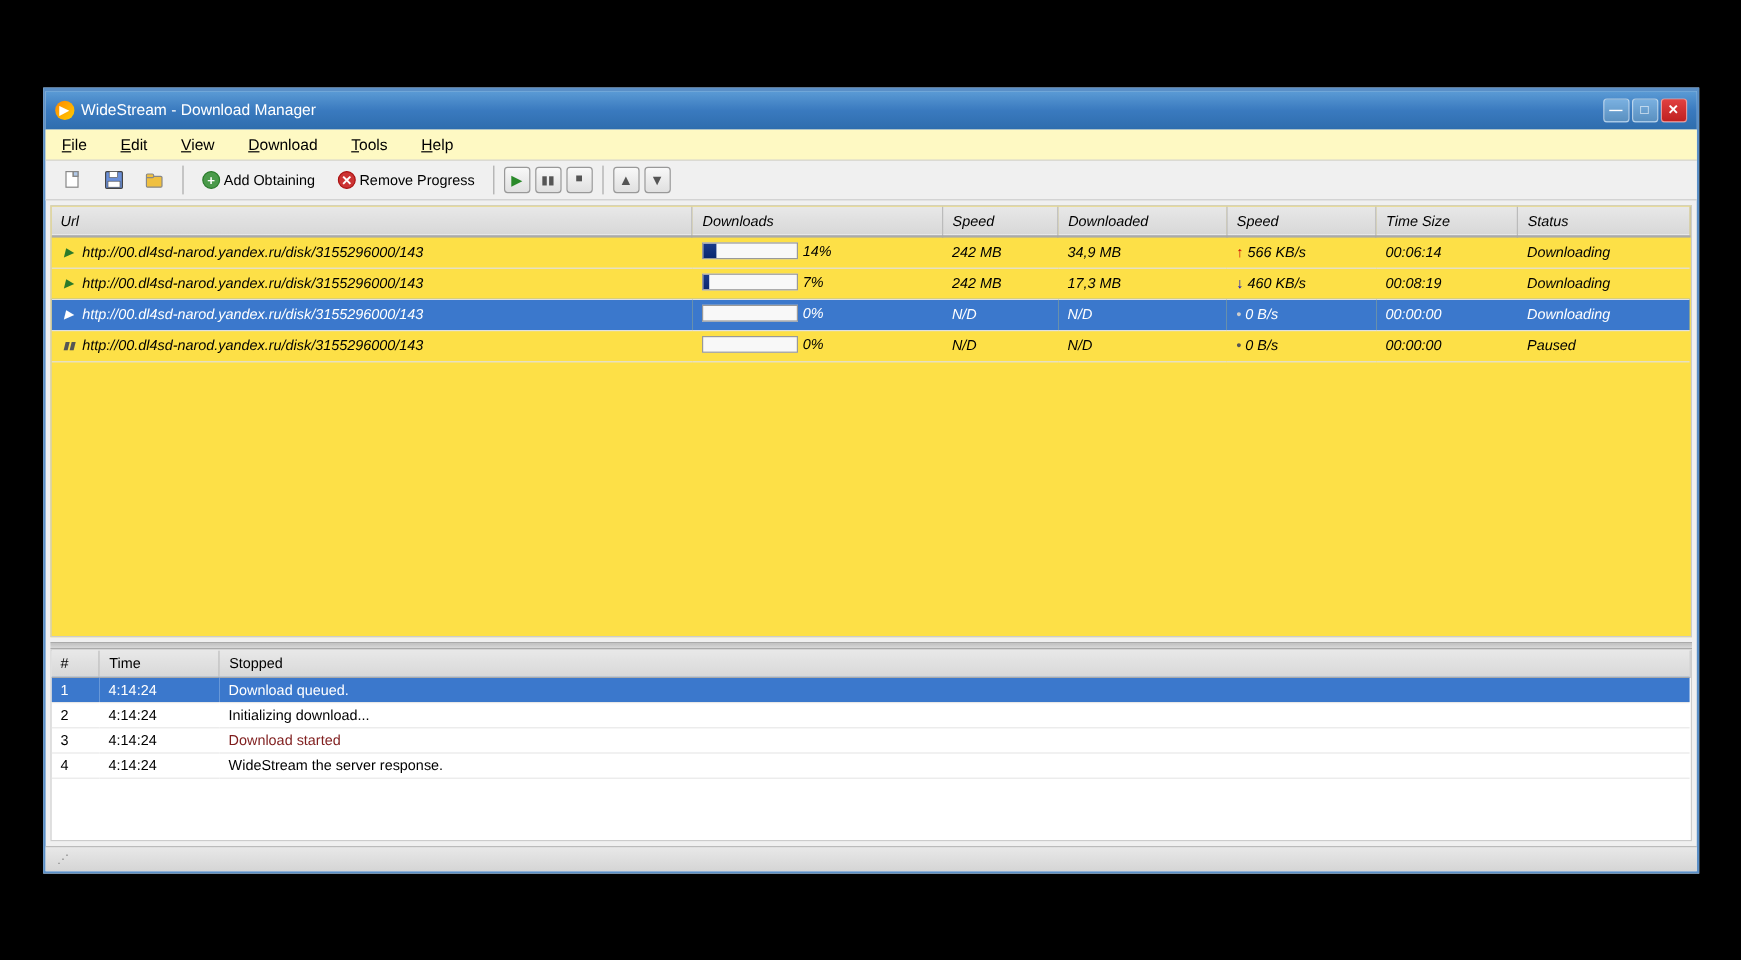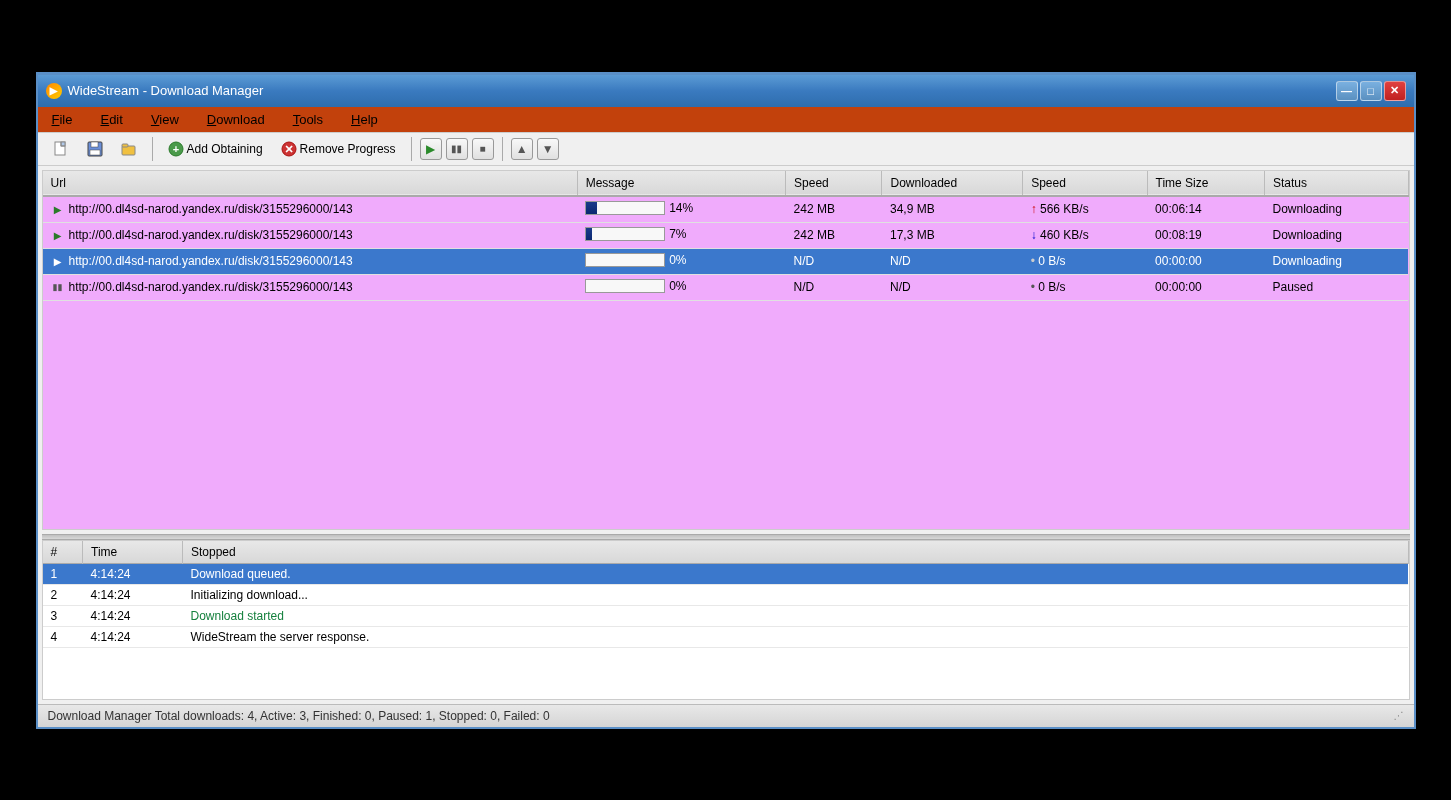--- a/index.html
+++ b/index.html
@@ -62,21 +62,21 @@
       cursor: pointer;
       font-size: 11px;
       font-weight: bold;
       color: white;
     }
     .title-btn.minimize { background: linear-gradient(to bottom, #7ab0e0, #5a90c0); }
     .title-btn.maximize { background: linear-gradient(to bottom, #7ab0e0, #5a90c0); }
     .title-btn.close { background: linear-gradient(to bottom, #e04040, #c02020); }
 
     .menu-bar {
-      background: #c2410c;
+      background: #fef9c3;
       padding: 3px 8px;
       border-bottom: 1px solid #ccc;
       display: flex;
       gap: 16px;
     }
     .menu-item {
       padding: 2px 6px;
       cursor: pointer;
       font-size: 13px;
       color: #000;
@@ -123,23 +123,24 @@
       border-radius: 3px;
       background: linear-gradient(to bottom, #f8f8f8, #e0e0e0);
       display: flex;
       align-items: center;
       justify-content: center;
       cursor: pointer;
       font-size: 12px;
     }
 
     .main-content {
-      background: #f0abfc;
+      background: #fde047;
       border: 1px solid #ccc;
       margin: 4px;
+      font-style: italic;
     }
 
     .download-table {
       width: 100%;
       border-collapse: collapse;
     }
     .download-table thead tr {
       background: linear-gradient(to bottom, #e8e8e8, #d8d8d8);
       border-bottom: 2px solid #aaa;
     }
@@ -224,21 +225,21 @@
     }
     .log-table td {
       padding: 3px 8px;
       border-bottom: 1px solid #e8e8e8;
       font-size: 12px;
     }
     .log-table tbody tr.log-selected {
       background: #3b78cc;
       color: white;
     }
-    .log-link { color: #15803d; text-decoration: none; }
+    .log-link { color: #7f1d1d; text-decoration: none; }
 
     .status-bar {
       background: linear-gradient(to bottom, #e8e8e8, #d5d5d5);
       border-top: 1px solid #bbb;
       padding: 4px 10px;
       font-size: 12px;
       color: #333;
       display: flex;
       justify-content: space-between;
       align-items: center;
@@ -343,21 +344,21 @@
     <div class="tb-separator"></div>
     <div class="tb-action-btn" style="color: #555;">▲</div>
     <div class="tb-action-btn" style="color: #555;">▼</div>
   </div>
 
   <div class="main-content top-section">
     <table class="download-table">
       <thead>
         <tr>
           <th>Url</th>
-          <th>Message</th>
+          <th>Downloads</th>
           <th>Speed</th>
           <th>Downloaded</th>
           <th>Speed</th>
           <th>Time Size</th>
           <th>Status</th>
         </tr>
       </thead>
       <tbody id="download-tbody">
       <tr>
     <td>
@@ -477,16 +478,15 @@
           <tr>
     <td>4</td>
     <td>4:14:24</td>
     <td><span>WideStream the server response.</span></td>
   </tr>
         </tbody>
     </table>
   </div>
 
   <div class="status-bar">
-    <span>Download Manager  Total downloads: 4, Active: 3, Finished: 0, Paused: 1, Stopped: 0, Failed: 0</span>
     <span class="resize-grip">⋰</span>
   </div>
 </div>
 
 </body></html>

